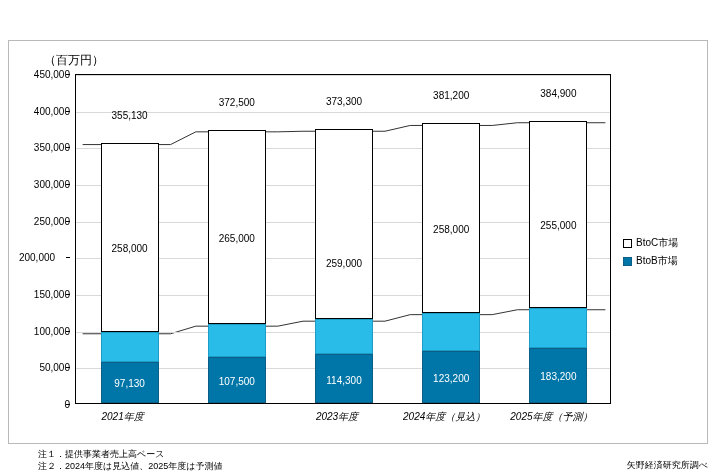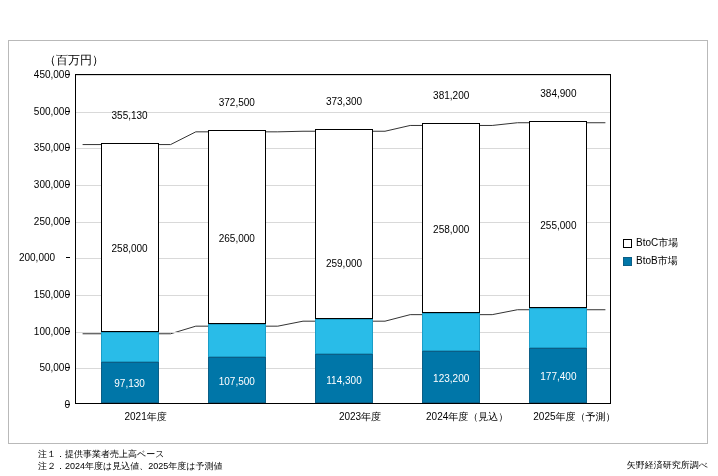--- a/index.html
+++ b/index.html
@@ -137,24 +137,25 @@
     white-space: nowrap;
   }
   .xlabel {
     position: absolute;
     font-size: 10px;
     text-align: center;
     white-space: nowrap;
   }
   #xaxis-labels {
     position: absolute;
-    left: 92px;
+    left: 69px;
     top: 408px;
     width: 536px;
     height: 16px;
+    font-style: italic;
   }
   
   #legend {
     position: absolute;
     left: 623px;
     top: 236px;
     font-size: 10px;
   }
   .legend-row {
     display: flex;
@@ -216,21 +217,21 @@
       <div class="ytick" style="top: 220px;">150,000</div>
       <div class="tickmark" style="top: 220px; left: 66px;"></div>
       <div class="ytick" style="top: 183.333px; text-align: center;">200,000</div>
       <div class="tickmark" style="top: 183.333px; left: 66px;"></div>
       <div class="ytick" style="top: 146.667px;">250,000</div>
       <div class="tickmark" style="top: 146.667px; left: 66px;"></div>
       <div class="ytick" style="top: 110px;">300,000</div>
       <div class="tickmark" style="top: 110px; left: 66px;"></div>
       <div class="ytick" style="top: 73.3333px;">350,000</div>
       <div class="tickmark" style="top: 73.3333px; left: 66px;"></div>
-      <div class="ytick" style="top: 36.6667px;">500,000</div>
+      <div class="ytick" style="top: 36.6667px;">400,000</div>
       <div class="tickmark" style="top: 36.6667px; left: 66px;"></div>
       <div class="ytick" style="top: 0px;">450,000</div>
       <div class="tickmark" style="top: 0px; left: 66px;"></div>
     </div>
 
   <div id="plot">
     <svg class="overlay" id="total-line-svg" width="536" height="330">
         <path d="M 6.600000000000001 69.57133333333331 L 94.6 69.57133333333331 L 119.80000000000001 56.83333333333337 L 201.8 56.83333333333337 L 227 56.24666666666667 L 309 56.24666666666667 L 334.20000000000005 50.45333333333332 L 416.20000000000005 50.45333333333332 L 441.40000000000003 47.74000000000001 L 529.4000000000001 47.74000000000001" fill="none" stroke="#333333" stroke-width="1"></path>
       </svg>
     <svg class="overlay" id="btob-line-svg" width="536" height="330">
@@ -277,21 +278,21 @@
       <div class="total-label" style="left: 335.2px; width: 80px; top: 15.4533px;">381,200</div>
       <div class="val-label" style="left: 335.2px; width: 80px; top: 148.837px;">258,000</div>
       <div class="btob-label" style="left: 335.2px; width: 80px; top: 297.799px;">123,200</div>
       <div class="bar-group" style="left: 453.4px; width: 58px; height: 330px;">
         <div class="bar-btoc" style="bottom: 95.26px; height: 187px;"></div>
         <div class="bar-btob-top" style="bottom: 55.2508px; height: 40.0092px;"></div>
         <div class="bar-btob" style="bottom: 0px; height: 55.2508px;"></div>
       </div>
       <div class="total-label" style="left: 442.4px; width: 80px; top: 12.74px;">384,900</div>
       <div class="val-label" style="left: 442.4px; width: 80px; top: 144.98px;">255,000</div>
-      <div class="btob-label" style="left: 442.4px; width: 80px; top: 296.375px;">177,400</div>
+      <div class="btob-label" style="left: 442.4px; width: 80px; top: 296.375px;">183,200</div>
     </div>
 
   <div id="xaxis-labels">
       <div class="xlabel" style="left: -6.4px; width: 120px; top: 2px;">2021年度</div>
       <div class="xlabel" style="left: 208px; width: 120px; top: 2px;">2023年度</div>
       <div class="xlabel" style="left: 315.2px; width: 120px; top: 2px;">2024年度（見込）</div>
       <div class="xlabel" style="left: 422.4px; width: 120px; top: 2px;">2025年度（予測）</div>
     </div>
 
   <div id="legend">

